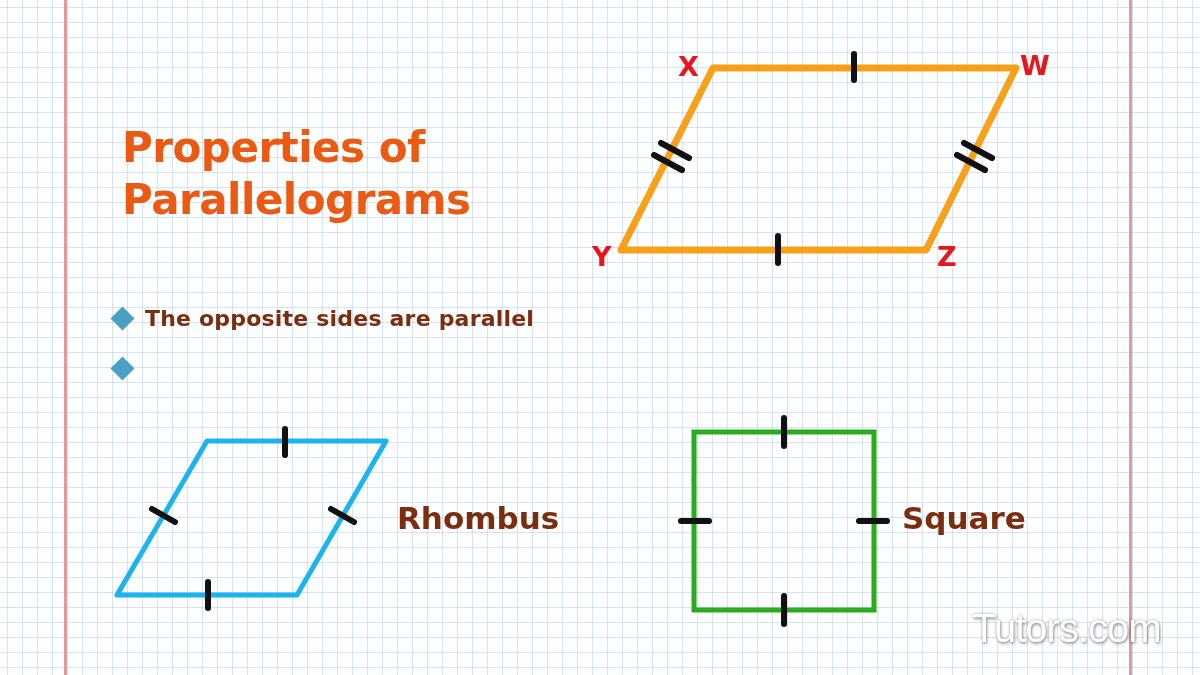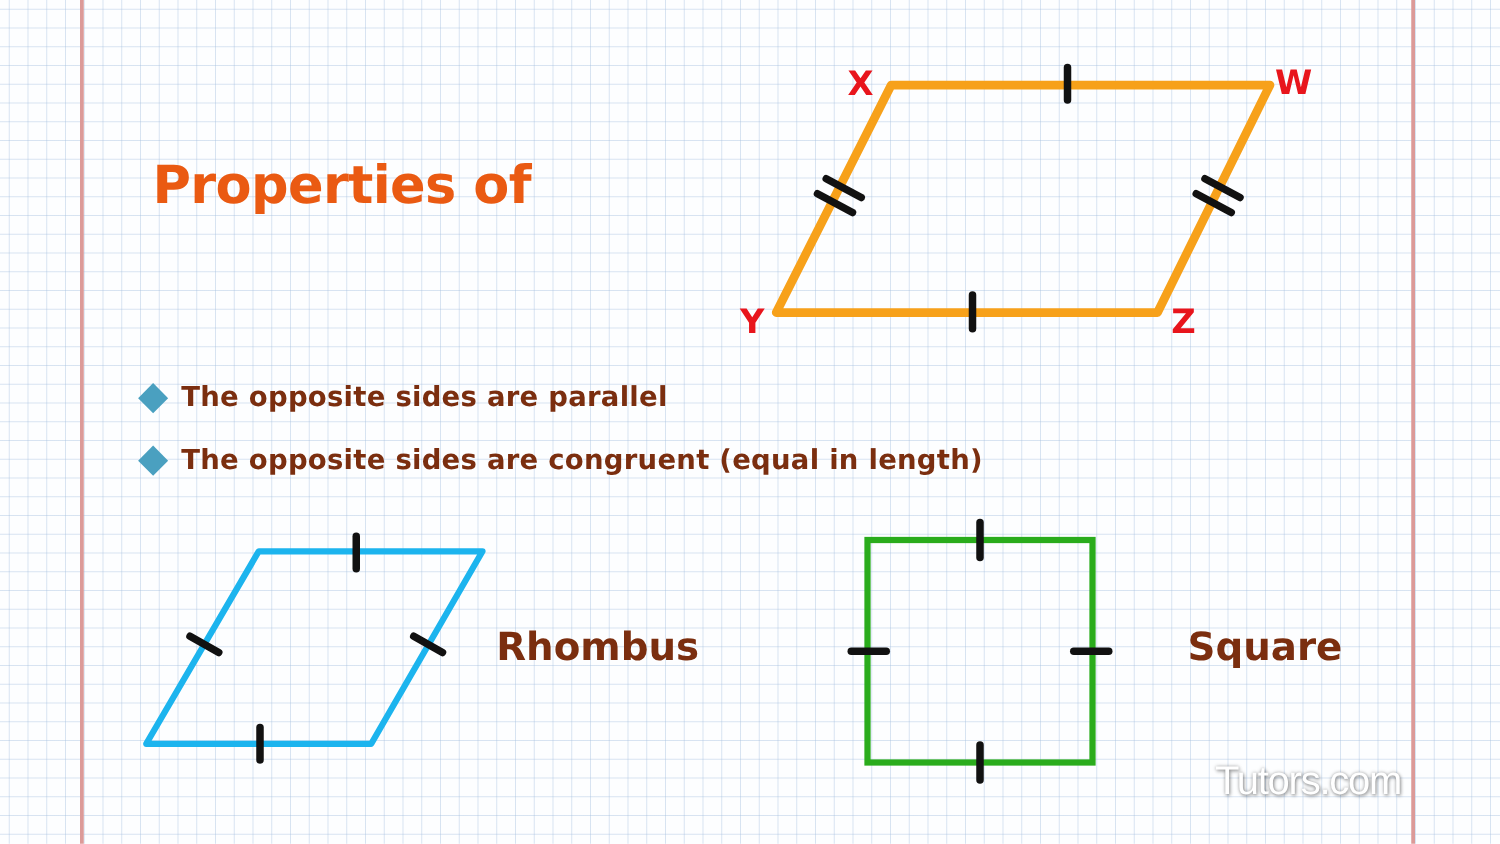--- a/index.html
+++ b/index.html
@@ -20,32 +20,33 @@
   }
   .bullets { position:absolute; left:108px; top:293px; margin:0; padding:0; list-style:none; }
   .bullet { display:flex; align-items:center; height:50px; }
   .diamond { width:17px; height:17px; background:#4aa0c0; transform:rotate(45deg); margin:0 14px 0 6px; }
   .bullet-text { color:#7b2e0f; font-weight:bold; font-size:22px; letter-spacing:0.2px; white-space:nowrap; }
   .shape-label { position:absolute; color:#7b2e0f; font-weight:bold; font-size:31px; }
   svg.fig { position:absolute; left:0; top:0; width:1200px; height:675px; overflow:visible; }
   .vlabel { font-family:"DejaVu Sans", sans-serif; font-weight:bold; font-size:27px; fill:#e8151c; }
   .watermark {
     position:absolute; left:972px; top:606px; color:#ffffff;
-    font-family:"Liberation Sans", sans-serif; font-size:32px; letter-spacing:-1px;
+    font-family:"Liberation Sans", sans-serif; font-size:40px; letter-spacing:-1px;
     text-shadow:0 0 3px rgba(0,0,0,0.35), 1px 2px 3px rgba(0,0,0,0.3);
   }
 </style>
 </head>
 <body>
 
 <div class="margin-line" style="left:64px;"></div>
 <div class="margin-line" style="left:1129px;"></div>
 
 <div class="title">
   <div>Properties of</div>
+  <div>Parallelograms</div>
 </div>
 
 <svg class="fig" viewBox="0 0 1200 675">
 
   <g>
     <polygon points="713,68 1016,68 926,250 621,250" fill="none" stroke="#f7a11a" stroke-width="7" stroke-linejoin="round"></polygon>
     <g stroke="#111" stroke-width="6" stroke-linecap="round">
       <line x1="854" y1="54" x2="854" y2="80"></line>
       <line x1="778" y1="236" x2="778" y2="263"></line>
       <line x1="654" y1="155" x2="682" y2="170"></line>
@@ -80,20 +81,19 @@
   </g>
 </svg>
 
 <ul class="bullets">
   <li class="bullet">
     <span class="diamond"></span>
     <span class="bullet-text">The opposite sides are parallel</span>
   </li>
   <li class="bullet">
     <span class="diamond"></span>
-    <span class="bullet-text">The opposite sides are congruent (equal in length)</span>
   </li>
 </ul>
 
 <div class="shape-label" style="left:397px; top:500px;">Rhombus</div>
-<div class="shape-label" style="left:950px; top:500px;">Square</div>
+<div class="shape-label" style="left:902px; top:500px;">Square</div>
 
 <div class="watermark">Tutors.com</div>
 
 </body></html>

